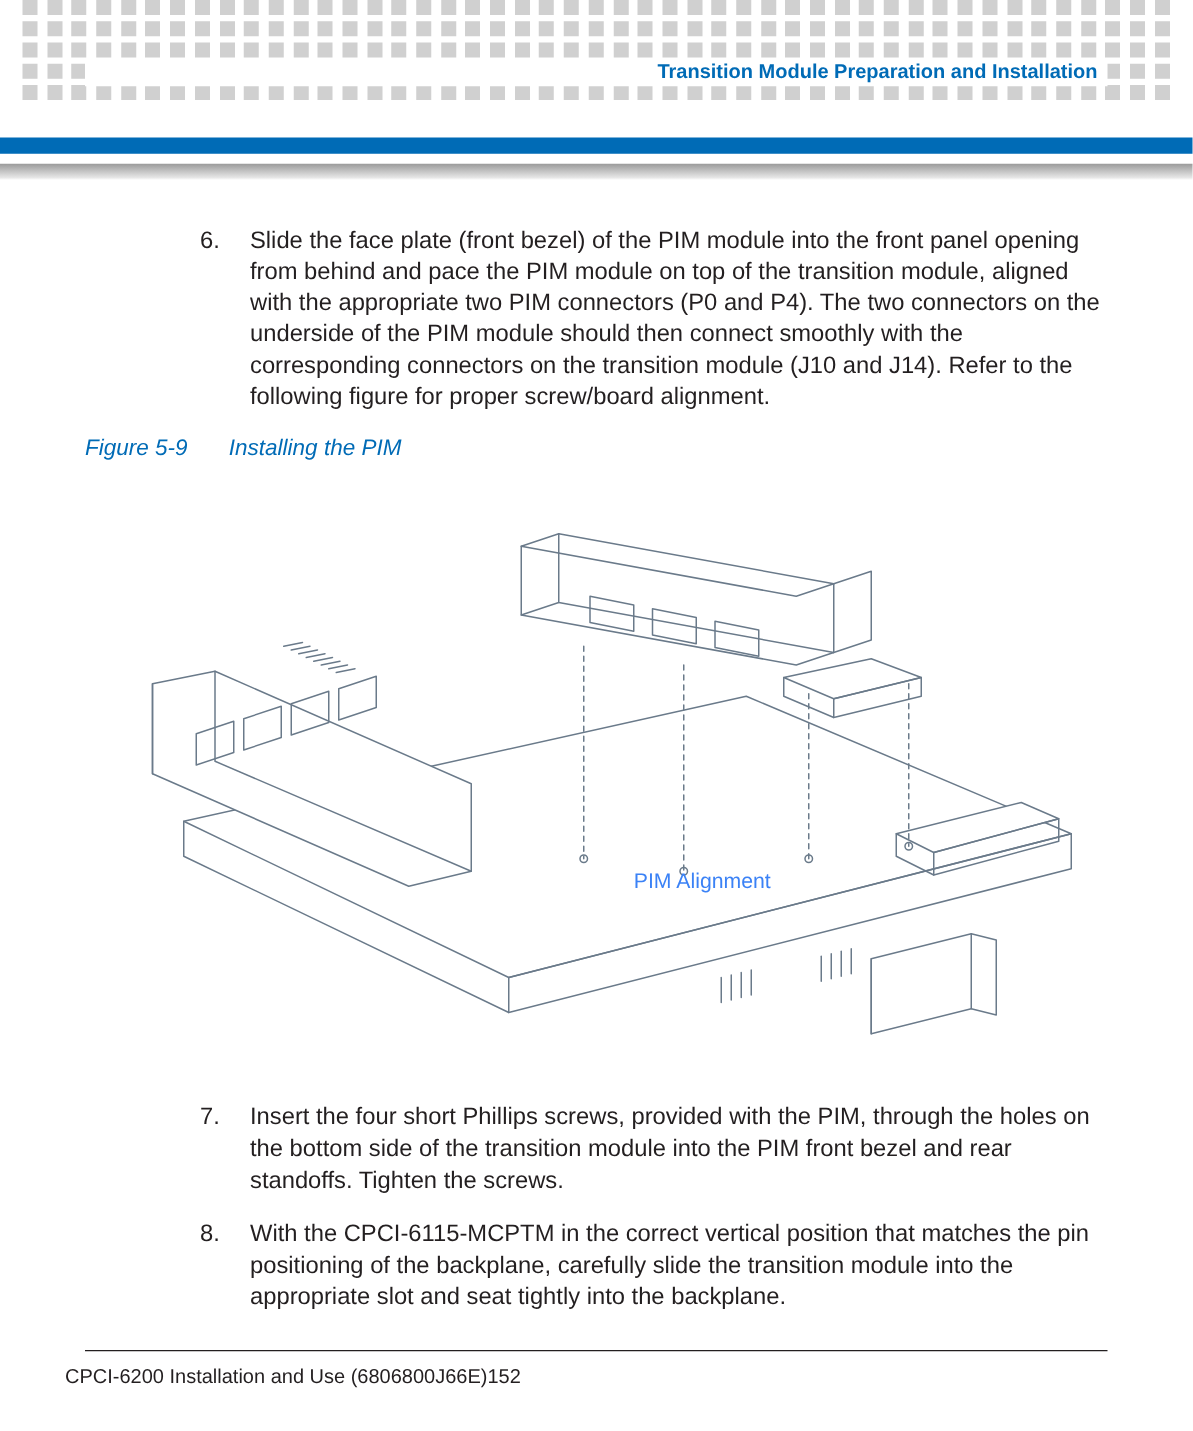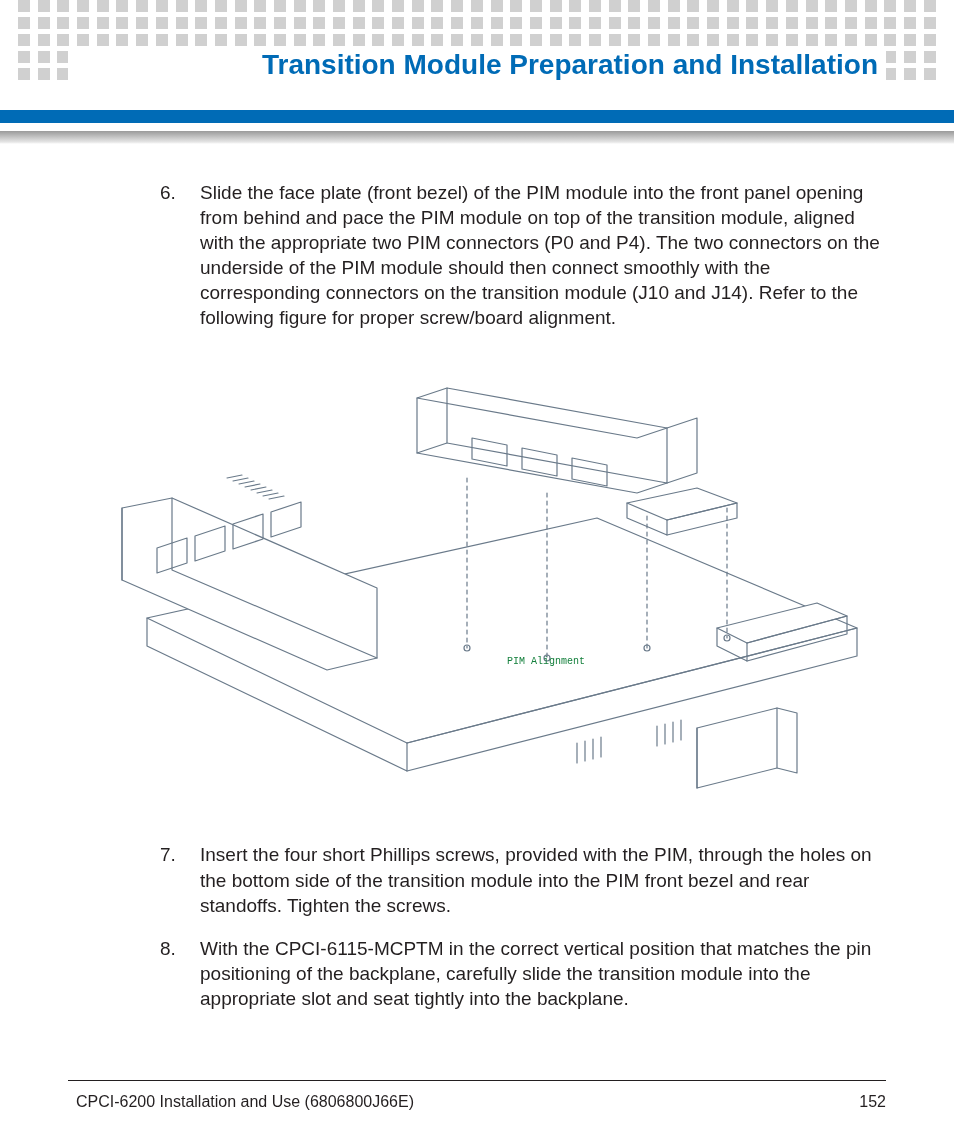--- a/index.html
+++ b/index.html
@@ -33,21 +33,21 @@
     display: inline-block;
   }
   .section-title {
     position: absolute;
     top: 47px;
     right: 68px;
     left: 68px;
     text-align: right;
     color: #006bb6;
     font-weight: 700;
-    font-size: 28px;
+    font-size: 16px;
     background: #fff;
     padding: 2px 8px;
   }
   .blue-bar {
     position: absolute;
     left: 0; right: 0;
     top: 110px;
     height: 13px;
     background: #006bb6;
   }
@@ -90,36 +90,35 @@
   .figure-box {
     width: 800px;
     height: 470px;
     margin: 0 auto 24px auto;
     position: relative;
   }
   .pim-label {
     position: absolute;
     left: 430px;
     top: 308px;
-    font-size: 10px;
-    color: #15803d;
-    font-family: Liberation Mono, monospace;
+    font-size: 17px;
+    color: #3b82f6;
+    font-family: Liberation Sans, sans-serif;
   }
   .footer-rule {
     position: absolute;
     left: 68px; right: 68px;
     bottom: 64px;
     border-top: 1px solid #231f20;
   }
   .footer {
     position: absolute;
-    left: 76px; right: 68px;
+    left: 52px; right: 68px;
     bottom: 34px;
     display: flex;
-    justify-content: space-between;
     font-size: 16px;
   }
 </style>
 </head>
 <body>
 
 <div class="header-band">
   <div class="dot-rows">
     <div class="dot-row">
         <span></span>
@@ -375,20 +374,24 @@
 
 <div class="content">
 
   <ol class="steps">
     <li>
       <span class="num">6.</span>
       <span>Slide the face plate (front bezel) of the PIM module into the front panel opening from behind and pace the PIM module on top of the transition module, aligned with the appropriate two PIM connectors (P0 and P4). The two connectors on the underside of the PIM module should then connect smoothly with the corresponding connectors on the transition module (J10 and J14). Refer to the following figure for proper screw/board alignment.</span>
     </li>
   </ol>
 
+  <div class="figure-label">
+    <span class="fignum">Figure 5-9</span>
+    <span>Installing the PIM</span>
+  </div>
 
   <div class="figure-box">
     <svg viewBox="0 0 800 470" width="800" height="470">
       <g stroke="#6a7a8a" stroke-width="1.2" fill="none" stroke-linejoin="round" stroke-linecap="round">
 
         <path d="M70 270 L520 170 L780 280 L330 395 Z" fill="#fff"></path>
         <path d="M70 270 L70 298 L330 423 L330 395"></path>
         <path d="M330 395 L780 280 L780 308 L330 423"></path>
 
         <path d="M45 160 L95 150 L300 240 L300 310 L250 322 L45 232 Z" fill="#fff"></path>

